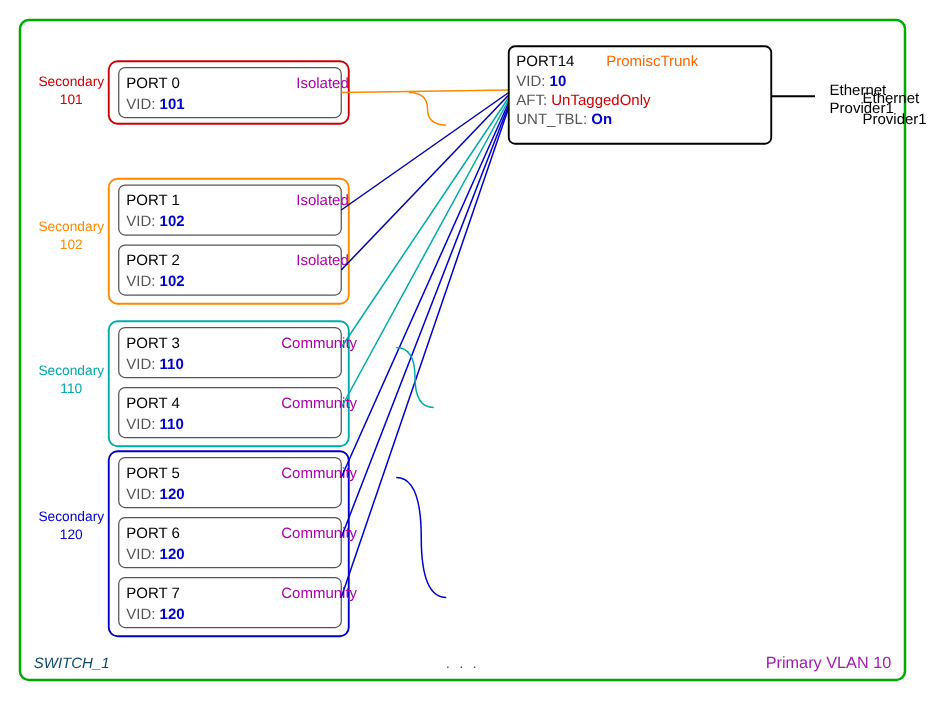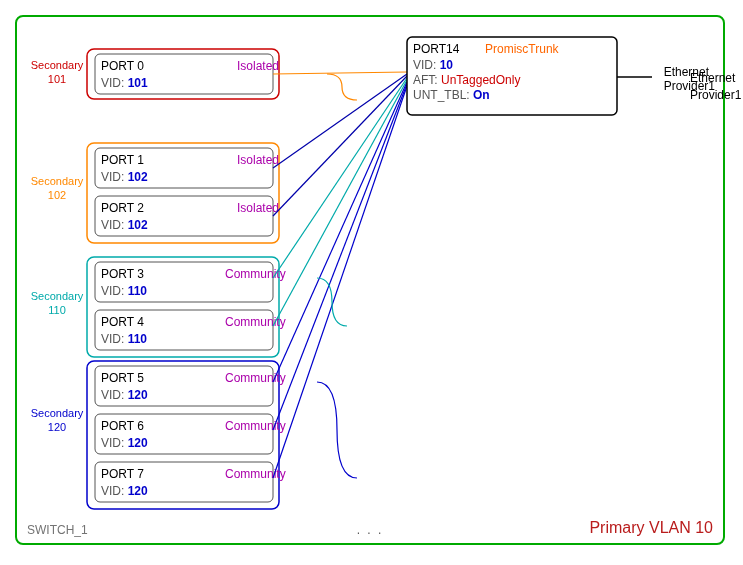--- a/index.html
+++ b/index.html
@@ -21,30 +21,31 @@
       height: 530px;
       border: 2px solid #00aa00;
       border-radius: 8px;
       background: #fff;
     }
 
     .switch-label {
       position: absolute;
       bottom: 6px;
       left: 10px;
-      font-size: 12px;
-      color: #737373;
+      font-style: italic;
+      font-size: 12px;
+      color: #0c4a6e;
     }
 
     .primary-vlan-label {
       position: absolute;
       bottom: 6px;
       right: 10px;
-      font-size: 16px;
-      color: #b91c1c;
+      font-size: 13px;
+      color: #a21caf;
     }
 
     .dots-label {
       position: absolute;
       bottom: 6px;
       left: 50%;
       transform: translateX(-50%);
       font-size: 12px;
       color: #555;
       letter-spacing: 2px;

